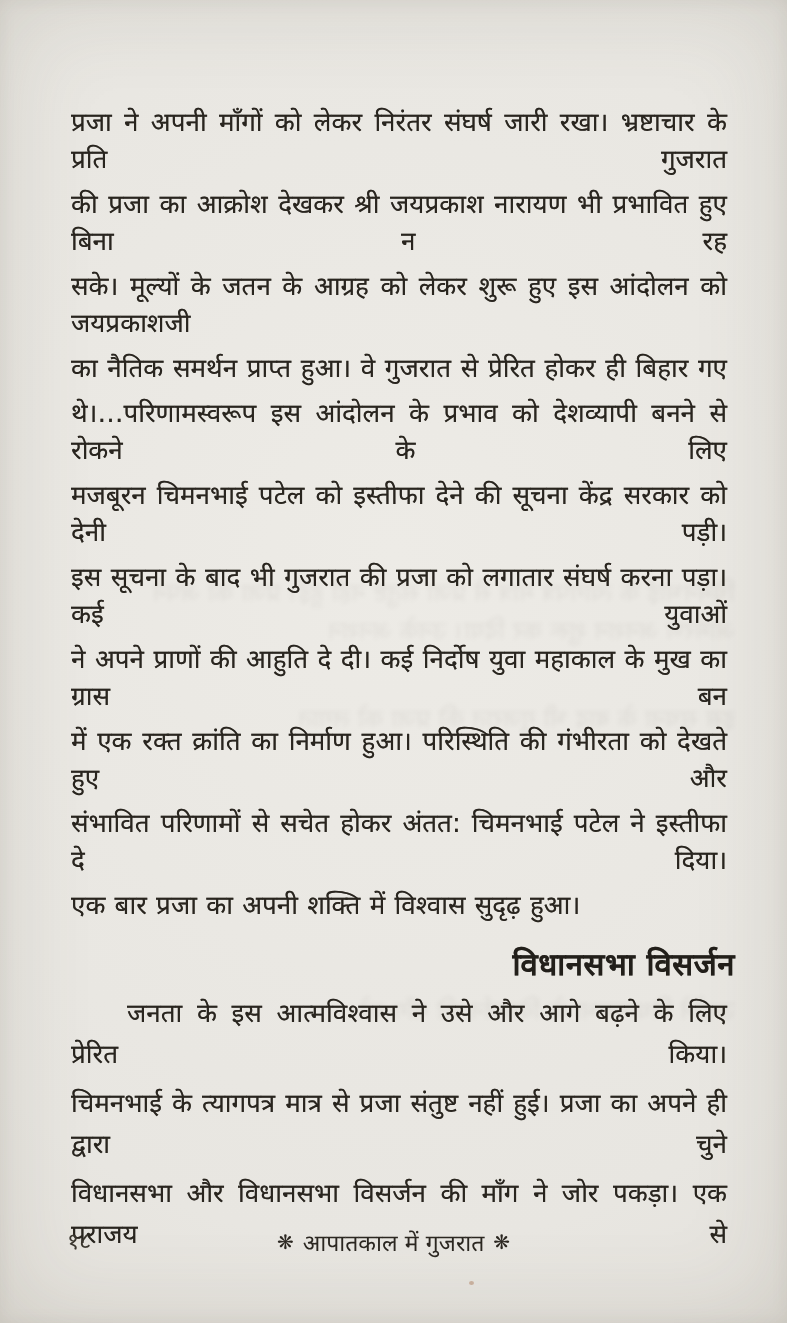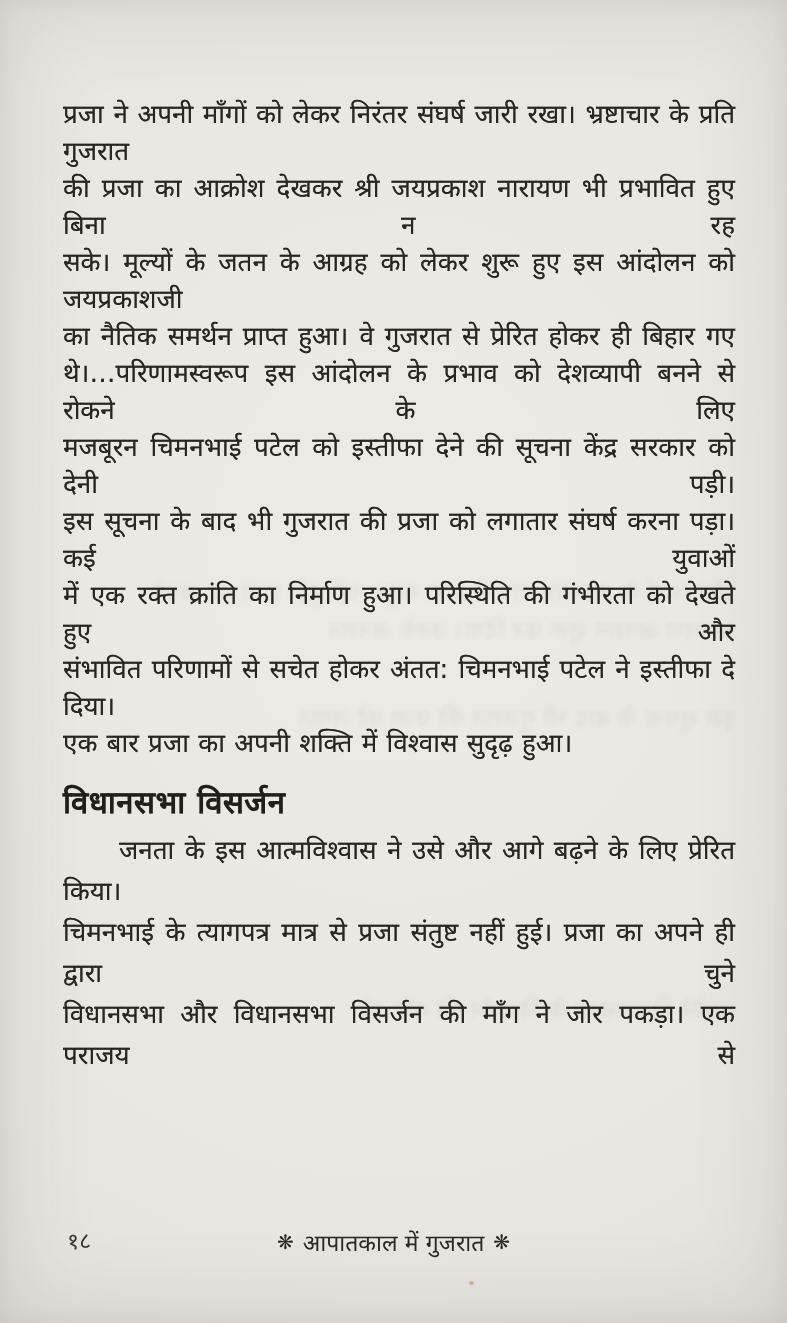--- a/index.html
+++ b/index.html
@@ -10,32 +10,33 @@
     font-family:"DejaVu Sans", sans-serif;
     color:#29251f;
   }
   .page{position:absolute;inset:0;}
   .vignette{
     position:absolute;inset:0;pointer-events:none;
     box-shadow:inset 0 0 95px rgba(92,84,70,0.16), inset 0 0 16px rgba(120,110,95,0.10);
   }
   .text-block{position:absolute;left:63px;width:672px;top:96px;}
   p.ln{
-    margin:0;font-size:26px;line-height:37px;
+    margin:8px;font-size:26px;line-height:37px;
     text-align:justify;text-align-last:justify;
     word-spacing:1px;
     text-shadow:0 0 0.5px rgba(40,36,30,0.55);
   }
   p.t{line-height:41px;}
   p.ind{text-indent:56px;}
   p.end{text-align-last:left;}
   h2.heading{
     margin:19px 0 7px 0;font-size:31px;line-height:42px;font-weight:700;
     letter-spacing:0.5px;color:#221f1a;
     text-shadow:0 0 0.6px rgba(34,31,26,0.6);
+    text-align:right;
   }
   .pagenum{
     position:absolute;left:67px;top:1224px;font-size:23px;color:#3a362f;
     transform:rotate(-4deg);
   }
   .running-title{
     position:absolute;left:0;width:100%;top:1226px;text-align:center;
     font-size:23px;color:#2c2822;
   }
   .running-title .orn{font-size:20px;margin:0 9px;position:relative;top:-2px;color:#2c2822;}
@@ -64,20 +65,21 @@
   <div class="ghost g4">उन्होंने विधानसभा के विसर्जन की माँग को सही ठहराते हुए माँग के समर्थन में</div>
 
   <main class="text-block">
     <p class="ln">प्रजा ने अपनी माँगों को लेकर निरंतर संघर्ष जारी रखा। भ्रष्टाचार के प्रति गुजरात</p>
     <p class="ln">की प्रजा का आक्रोश देखकर श्री जयप्रकाश नारायण भी प्रभावित हुए बिना न रह</p>
     <p class="ln">सके। मूल्यों के जतन के आग्रह को लेकर शुरू हुए इस आंदोलन को जयप्रकाशजी</p>
     <p class="ln">का नैतिक समर्थन प्राप्त हुआ। वे गुजरात से प्रेरित होकर ही बिहार गए</p>
     <p class="ln">थे।…परिणामस्वरूप इस आंदोलन के प्रभाव को देशव्यापी बनने से रोकने के लिए</p>
     <p class="ln">मजबूरन चिमनभाई पटेल को इस्तीफा देने की सूचना केंद्र सरकार को देनी पड़ी।</p>
     <p class="ln">इस सूचना के बाद भी गुजरात की प्रजा को लगातार संघर्ष करना पड़ा। कई युवाओं</p>
+    <p class="ln">ने अपने प्राणों की आहुति दे दी। कई निर्दोष युवा महाकाल के मुख का ग्रास बन</p>
     <p class="ln">में एक रक्त क्रांति का निर्माण हुआ। परिस्थिति की गंभीरता को देखते हुए और</p>
     <p class="ln">संभावित परिणामों से सचेत होकर अंतत: चिमनभाई पटेल ने इस्तीफा दे दिया।</p>
 
     <p class="ln end">एक बार प्रजा का अपनी शक्ति में विश्वास सुदृढ़ हुआ।</p>
 
     <h2 class="heading">विधानसभा विसर्जन</h2>
 
     <p class="ln t ind">जनता के इस आत्मविश्वास ने उसे और आगे बढ़ने के लिए प्रेरित किया।</p>
     <p class="ln t">चिमनभाई के त्यागपत्र मात्र से प्रजा संतुष्ट नहीं हुई। प्रजा का अपने ही द्वारा चुने</p>
     <p class="ln t">विधानसभा और विधानसभा विसर्जन की माँग ने जोर पकड़ा। एक पराजय से</p>

